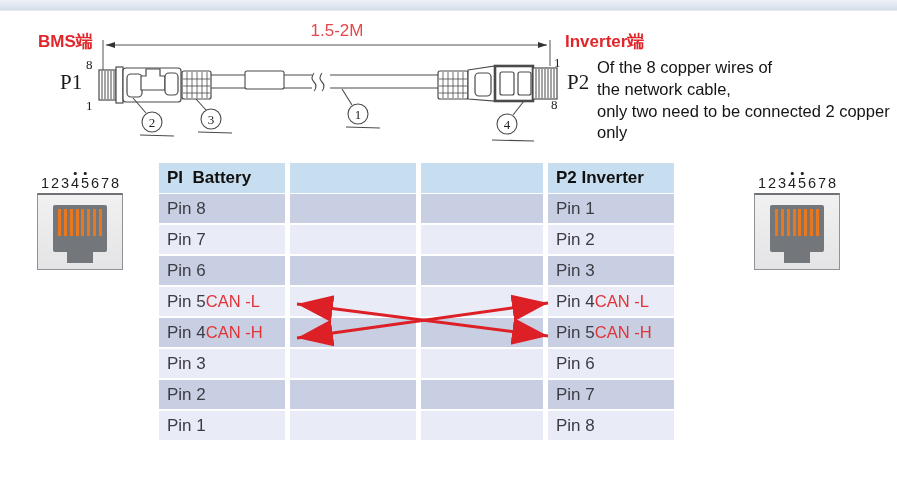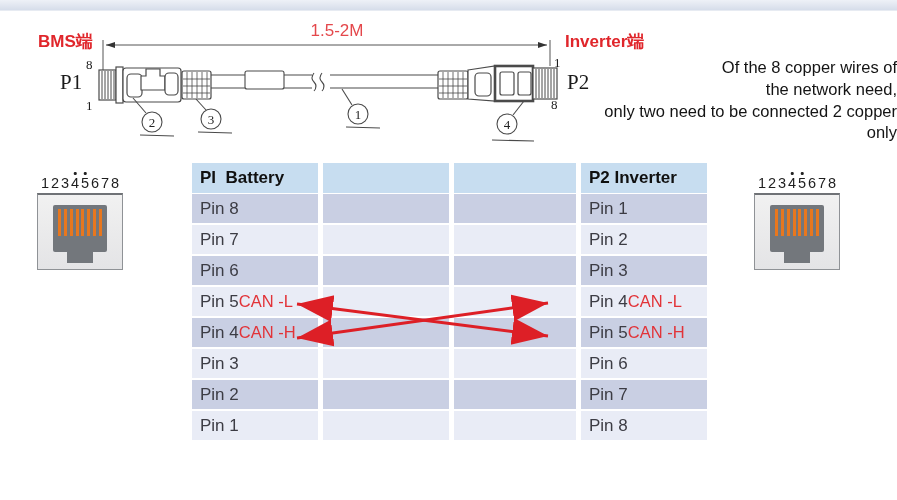--- a/index.html
+++ b/index.html
@@ -11,21 +11,21 @@
   .top-strip{
     position:absolute;left:0;top:0;width:897px;height:10px;
     background:linear-gradient(#eef1f7,#d6ddea);
     border-bottom:1px solid #e7ebf2;
   }
   
   .cable-svg{position:absolute;left:0;top:0;}
   
   .info-block{
     position:absolute;left:597px;top:57px;width:300px;
-    text-align:right;color:#141414;font-size:16.5px;line-height:1.32;
+    text-align:left;color:#141414;font-size:16.5px;line-height:1.32;
   }
   
   .rj45{position:absolute;width:92px;}
   .rj45-left{left:34px;top:170px;}
   .rj45-right{left:751px;top:170px;}
   .rj45-nums{
     display:flex;justify-content:center;gap:0;
     padding-bottom:2px;padding-top:5px;
   }
   .digit{
@@ -49,21 +49,21 @@
     position:absolute;left:29px;top:55px;width:26px;height:13px;
     background:#73777c;
   }
   .rj45-pins{
     position:absolute;left:5px;top:4px;right:5px;
     display:flex;justify-content:space-between;
   }
   .rj45-pin{width:3px;height:27px;background:#e8771e;}
   
   .pin-table{
-    position:absolute;left:192px;top:163px;
+    position:absolute;left:159px;top:163px;
     display:grid;
     grid-template-columns:126px 126px 122px 126px;
     grid-auto-rows:29px;
     column-gap:5px;row-gap:2px;
   }
   .pin-table .hdr{height:30px;}
   .cell{
     display:flex;align-items:center;padding-left:8px;
     font-size:17px;color:#3c3c44;
   }
@@ -153,21 +153,21 @@
     <text x="86" y="69" font-size="13">8</text>
     <text x="86" y="110" font-size="13">1</text>
     <text x="567" y="89" font-size="21">P2</text>
     <text x="554" y="67" font-size="13">1</text>
     <text x="551" y="109" font-size="13">8</text>
   </g>
 </svg>
 
 <div class="info-block">
   <div>Of the 8 copper wires of</div>
-  <div>the network need,</div>
+  <div>the network cable,</div>
   <div>only two need to be connected 2 copper</div>
   <div>only</div>
 </div>
 
 <div class="rj45 rj45-left">
   <div class="rj45-nums">
     <span class="digit">1</span>
     <span class="digit">2</span>
     <span class="digit">3</span>
     <span class="digit dotted">4</span>

